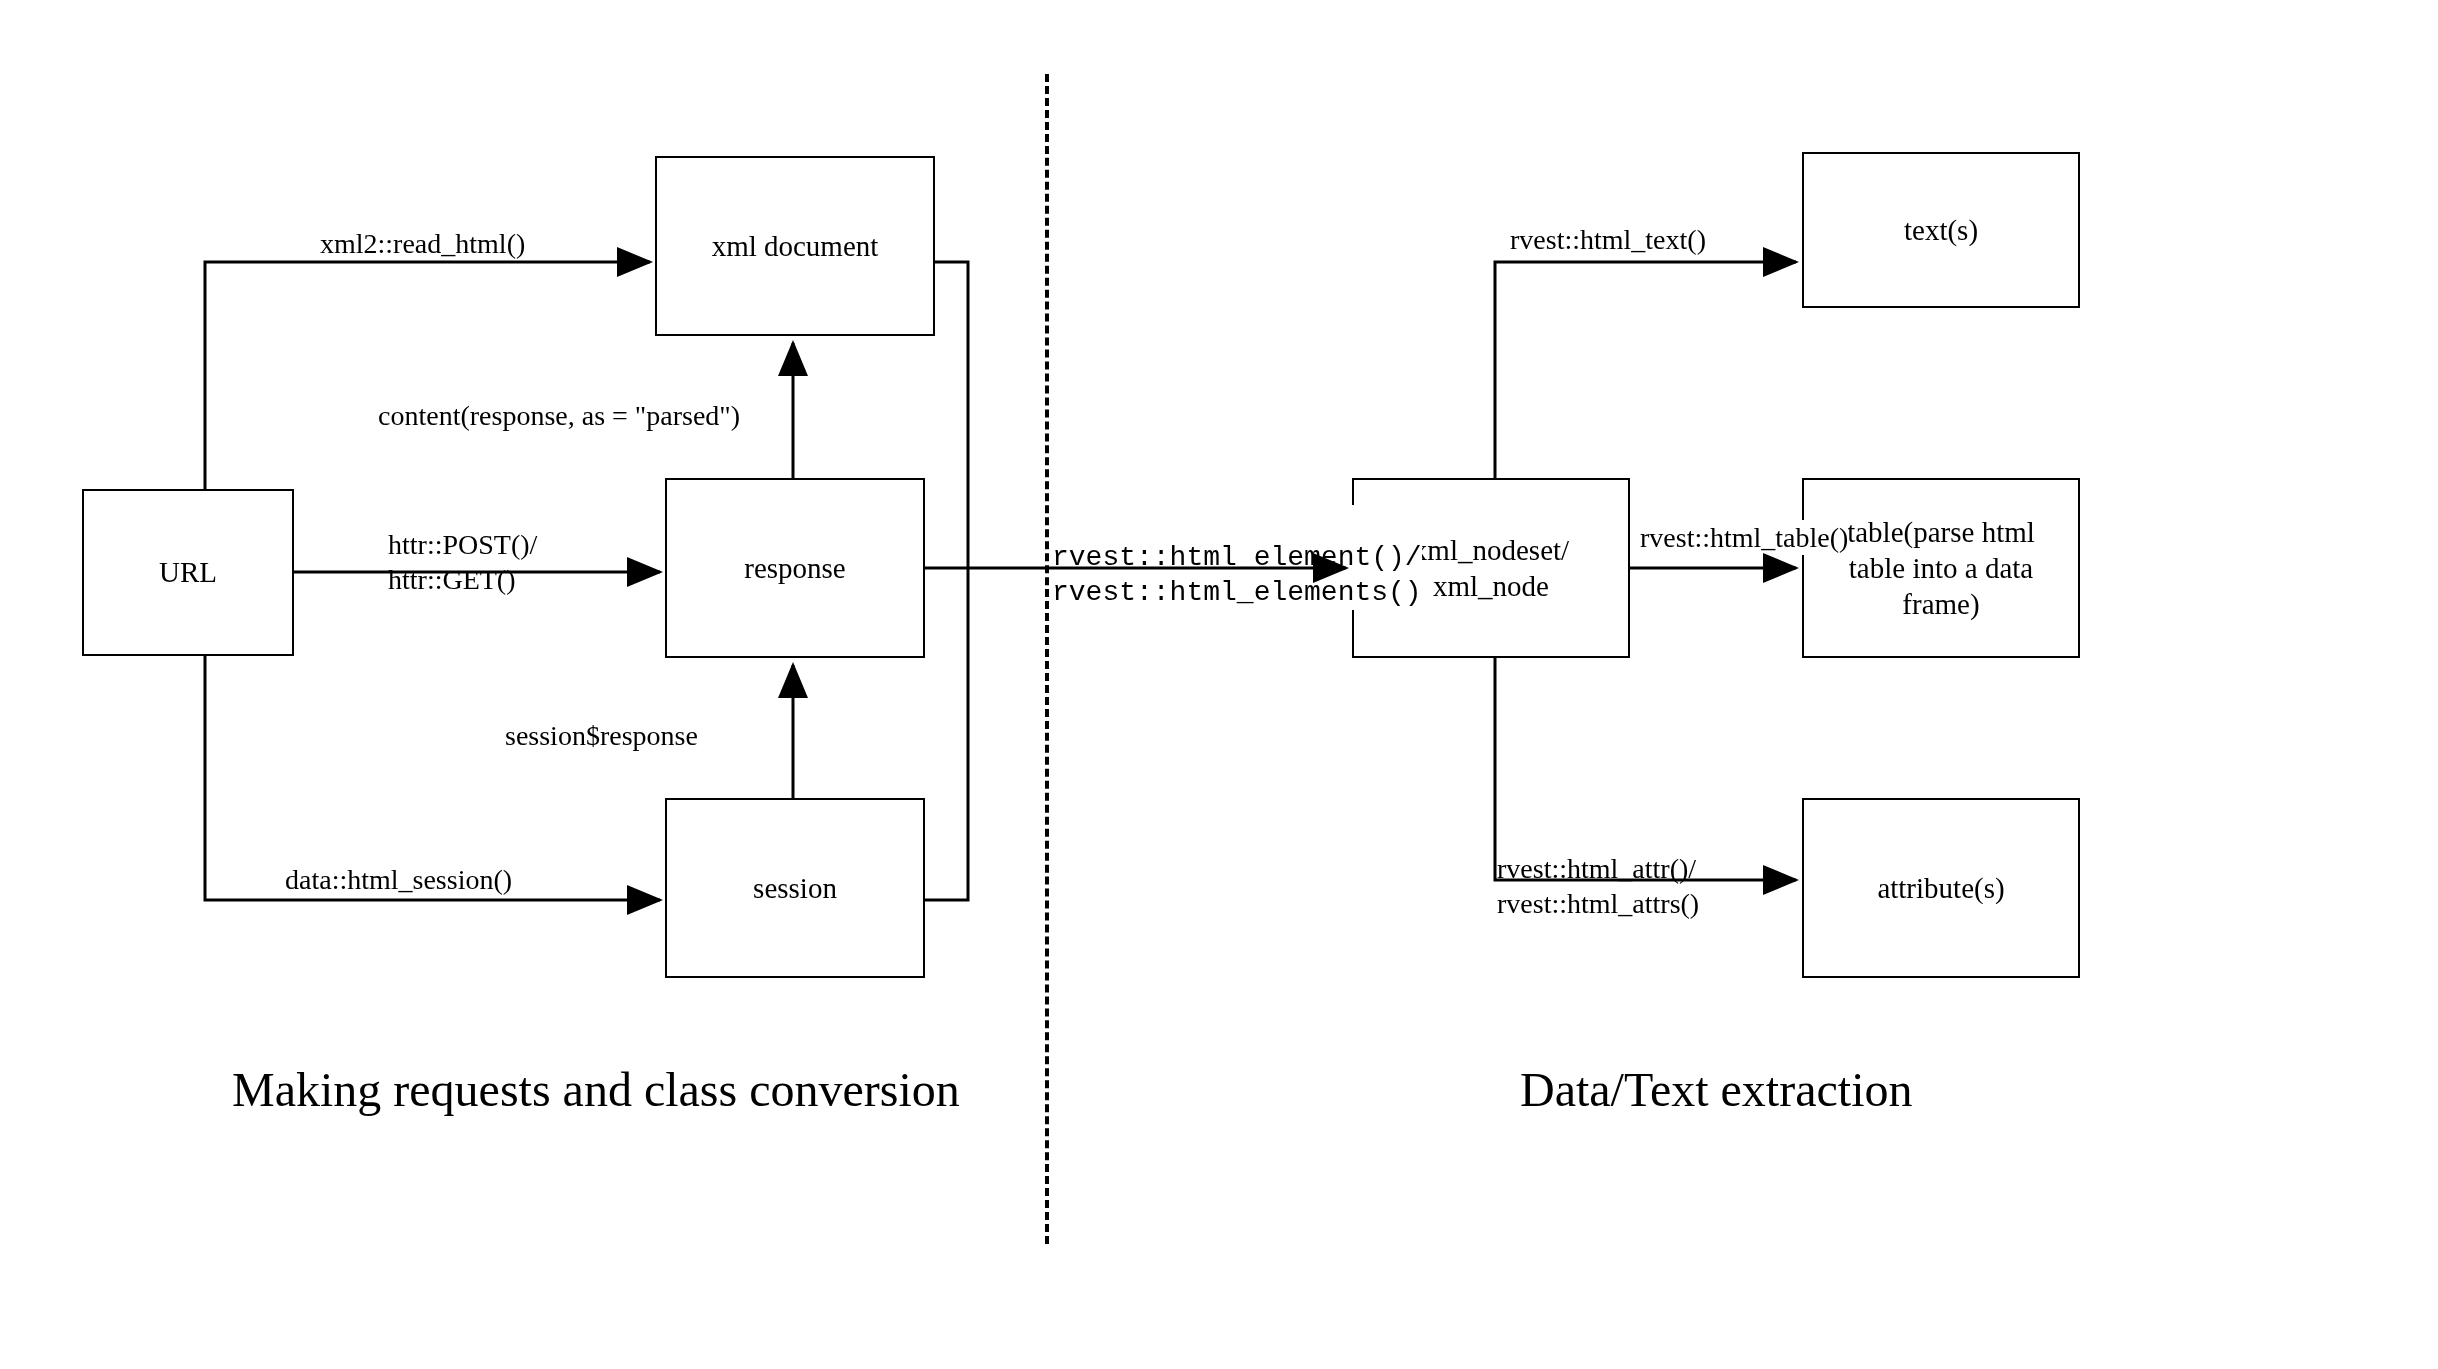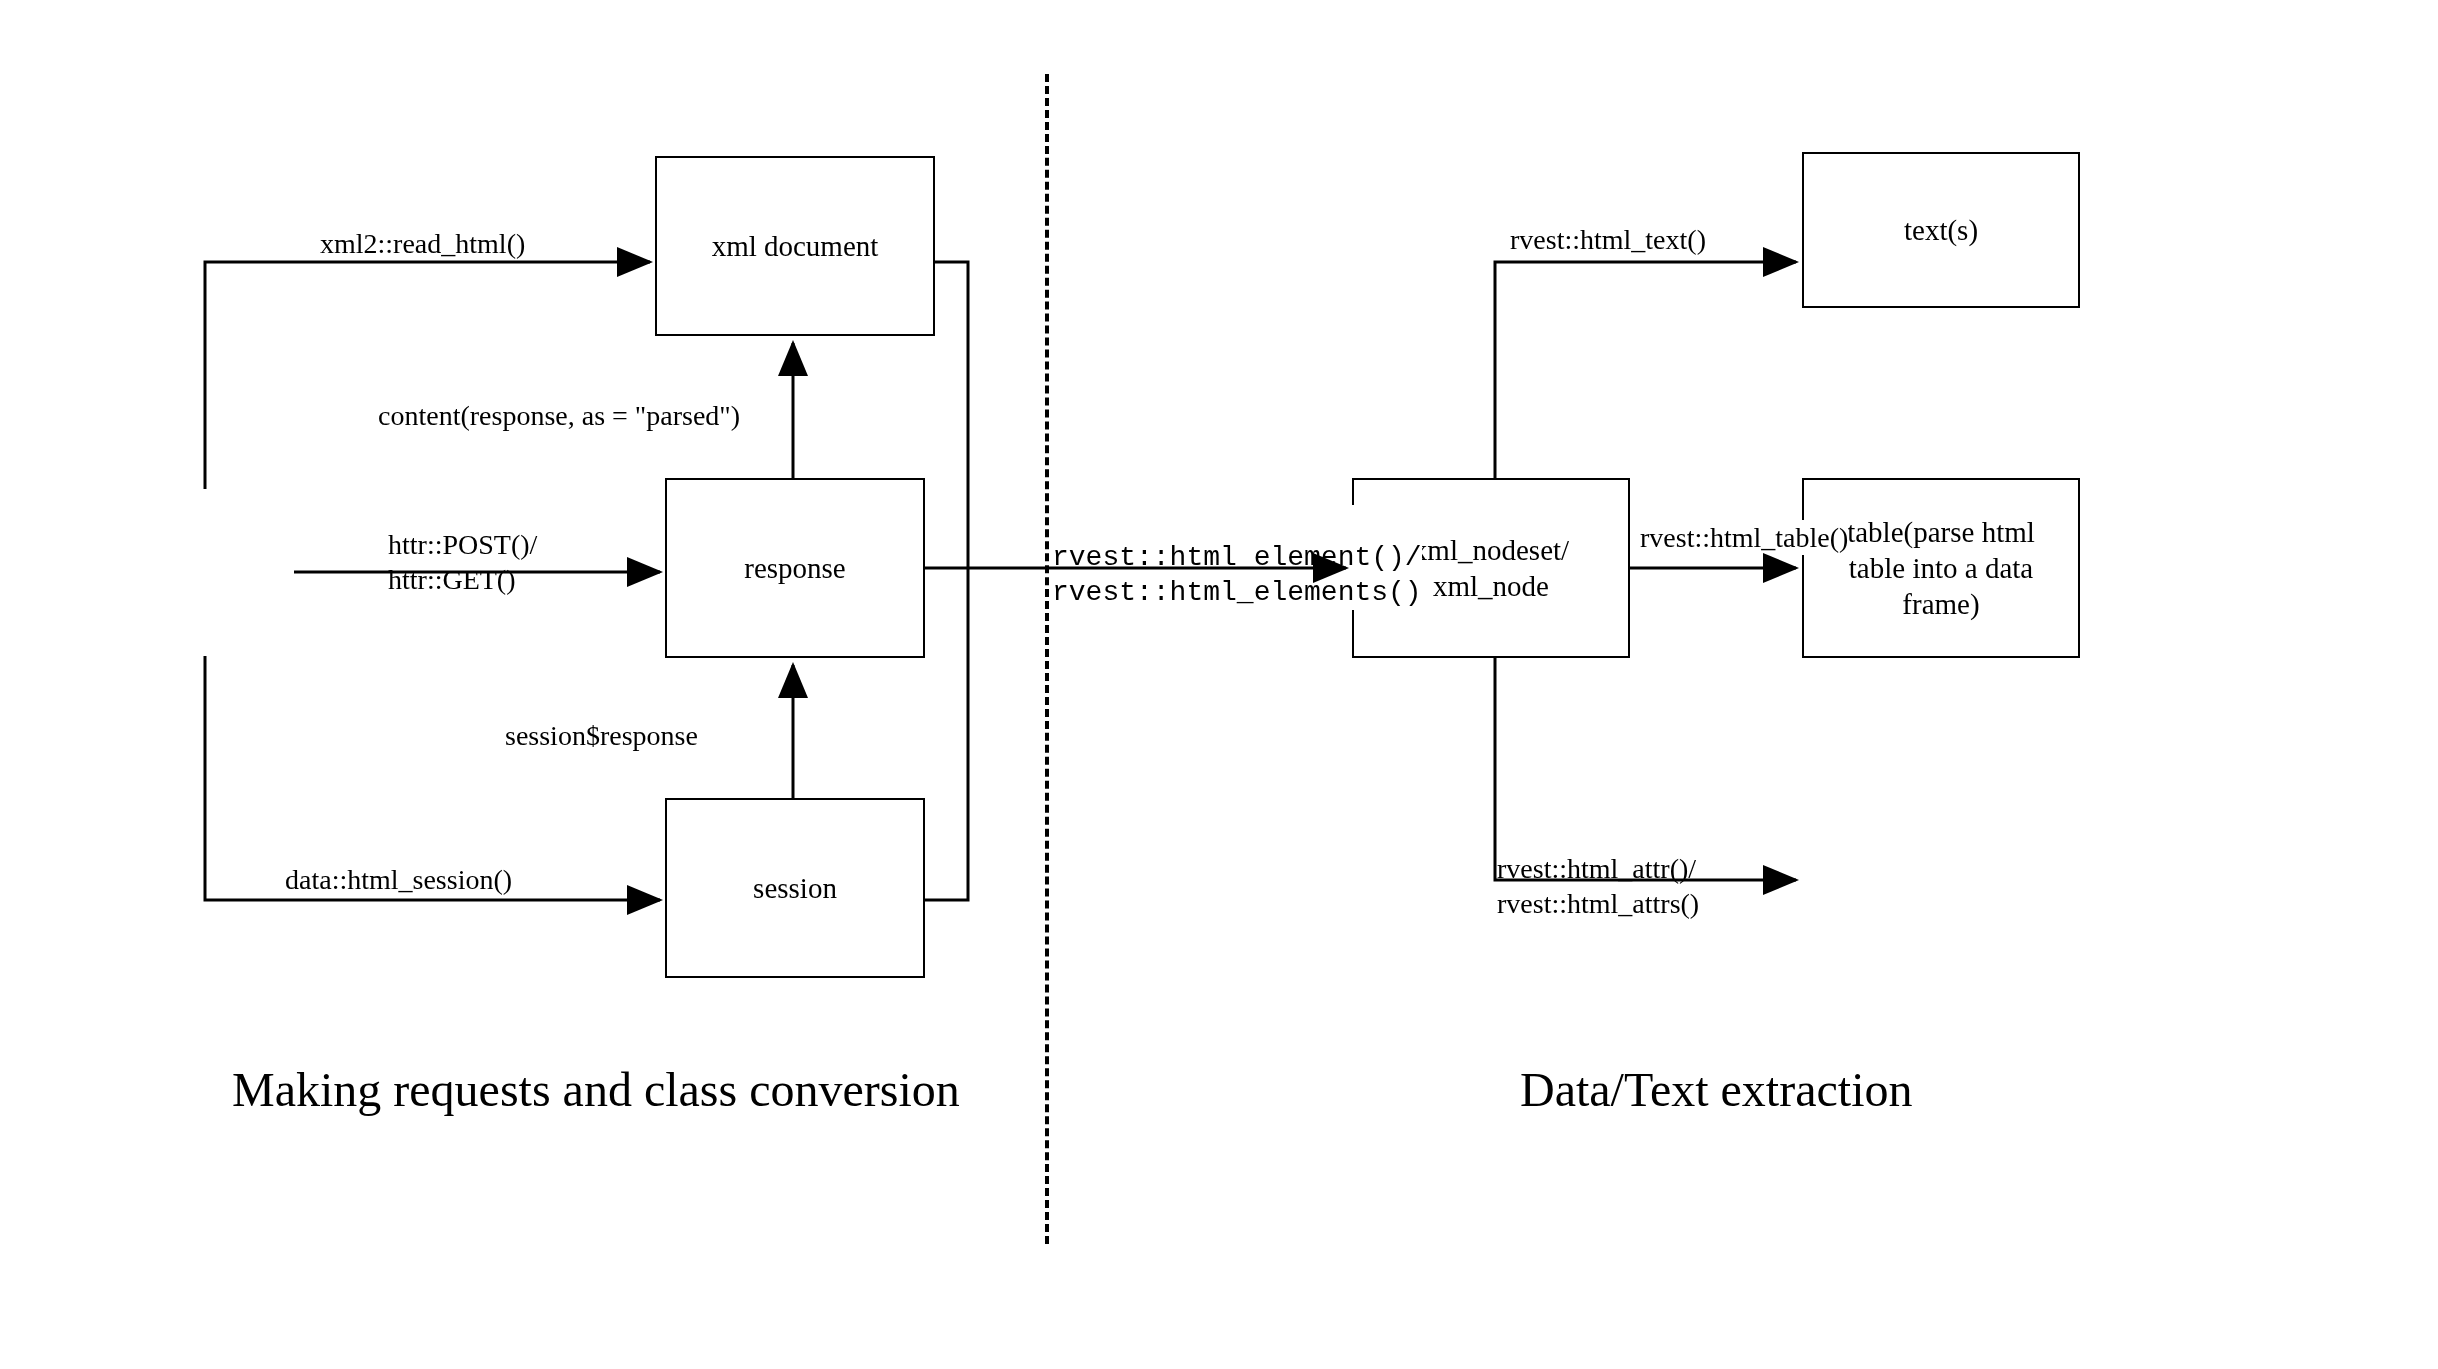--- a/index.html
+++ b/index.html
@@ -58,20 +58,23 @@
       pointer-events: none;
     }
   </style>
 </head>
 <body>
 
 <div class="diagram">
 
   <div class="dashed-divider" style="left: 1045px; top: 74px; height: 1170px;"></div>
 
+  <div class="box" style="left: 82px; top: 489px; width: 212px; height: 167px;">
+    <span>URL</span>
+  </div>
 
   <div class="box" style="left: 655px; top: 156px; width: 280px; height: 180px;">
     <span>xml document</span>
   </div>
 
   <div class="box" style="left: 665px; top: 478px; width: 260px; height: 180px; text-align: center;">
     <span>response</span>
   </div>
 
   <div class="box" style="left: 665px; top: 798px; width: 260px; height: 180px;">
@@ -84,20 +87,23 @@
   </div>
 
   <div class="box" style="left: 1802px; top: 152px; width: 278px; height: 156px;">
     <span>text(s)</span>
   </div>
 
   <div class="box" style="left: 1802px; top: 478px; width: 278px; height: 180px;">
     <span>table(parse html table into a data frame)</span>
   </div>
 
+  <div class="box" style="left: 1802px; top: 798px; width: 278px; height: 180px;">
+    <span>attribute(s)</span>
+  </div>
 
   <div class="edge-label" style="left: 320px; top: 226px;">
     <span>xml2::read_html()</span>
   </div>
 
   <div class="edge-label" style="left: 388px; top: 492px; white-space: pre-line;">
     <span>httr::POST()/
 httr::GET()</span>
   </div>
 

